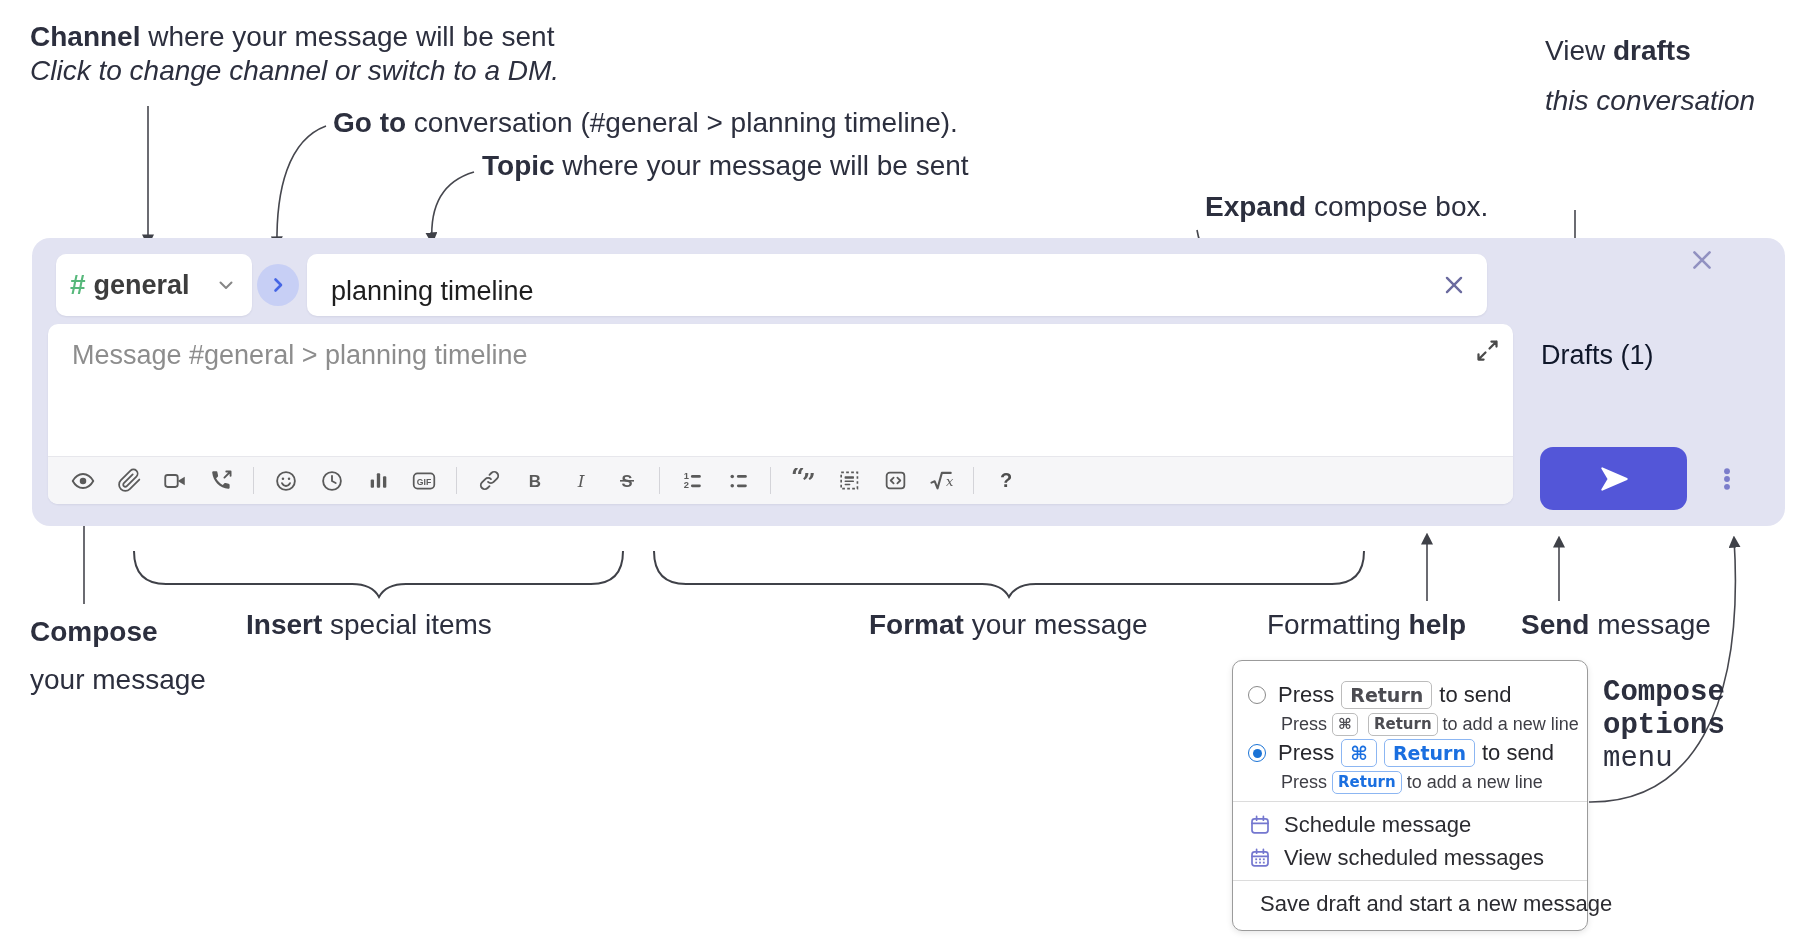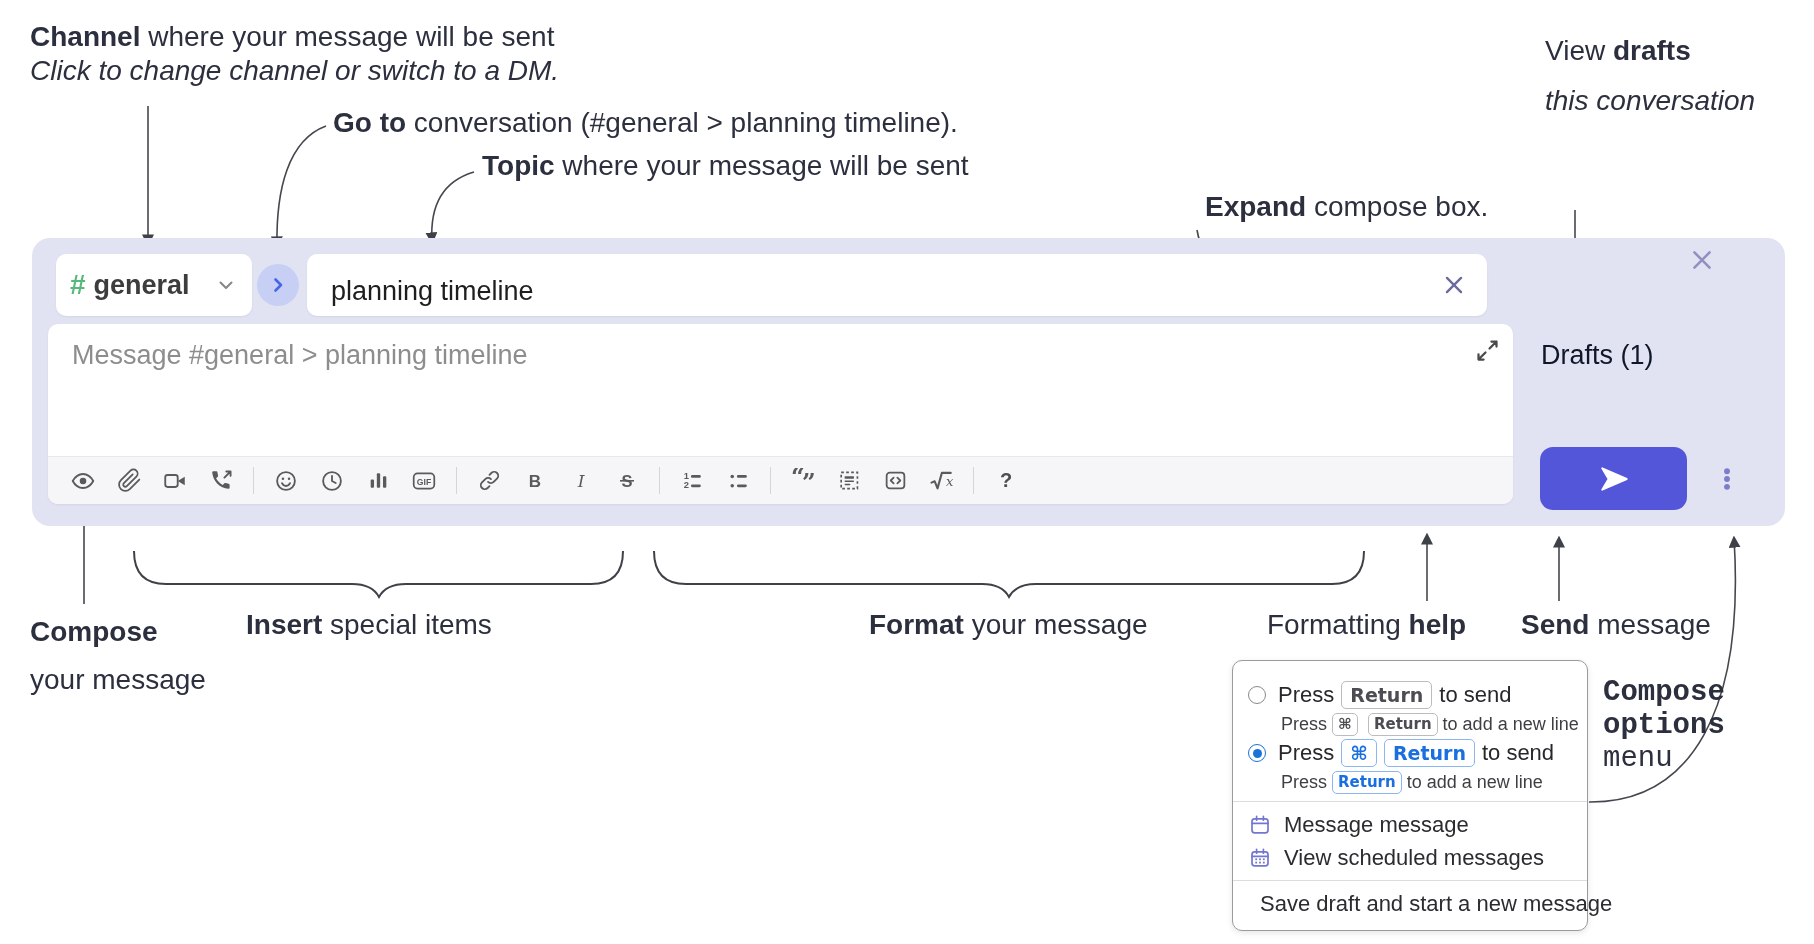--- a/index.html
+++ b/index.html
@@ -317,21 +317,21 @@
       <span>Press</span>
       <span class="key sm blue">Return</span>
       <span>to add a new line</span>
     </div>
     <div class="pdiv"></div>
     <div class="mrow">
       <svg width="24" height="24" viewBox="0 0 24 24" fill="none" stroke="#7477cf" stroke-width="1.7" stroke-linecap="round">
           <rect x="4" y="5.8" width="16" height="14" rx="2.6"></rect>
           <path d="M4 10.3 L20 10.3 M8.6 3.4 L8.6 7.2 M15.4 3.4 L15.4 7.2"></path>
         </svg>
-      <span>Message message</span>
+      <span>Schedule message</span>
     </div>
     <div class="mrow">
       <svg width="24" height="24" viewBox="0 0 24 24" fill="none" stroke="#7477cf" stroke-width="1.7" stroke-linecap="round">
           <rect x="4" y="5.8" width="16" height="14" rx="2.6"></rect>
           <path d="M4 10.3 L20 10.3 M8.6 3.4 L8.6 7.2 M15.4 3.4 L15.4 7.2"></path>
           <g fill="#7477cf" stroke="none">
             <rect x="7.3" y="12.4" width="1.8" height="1.8"></rect>
             <rect x="11.1" y="12.4" width="1.8" height="1.8"></rect>
             <rect x="14.9" y="12.4" width="1.8" height="1.8"></rect>
             <rect x="7.3" y="15.7" width="1.8" height="1.8"></rect>

